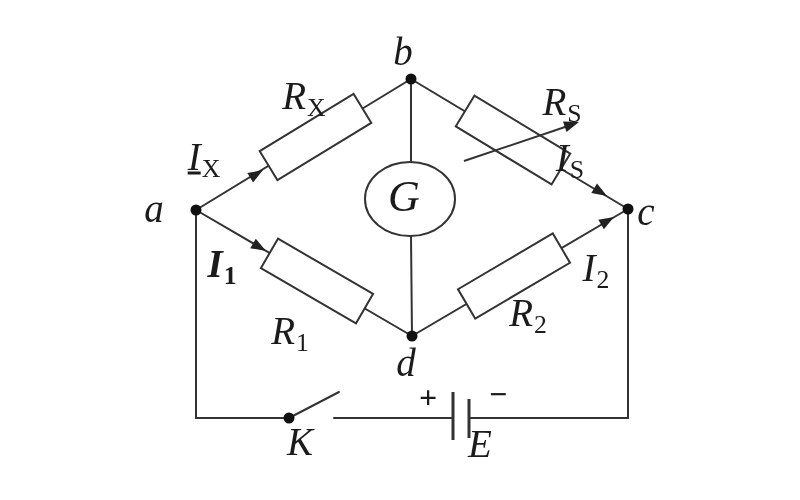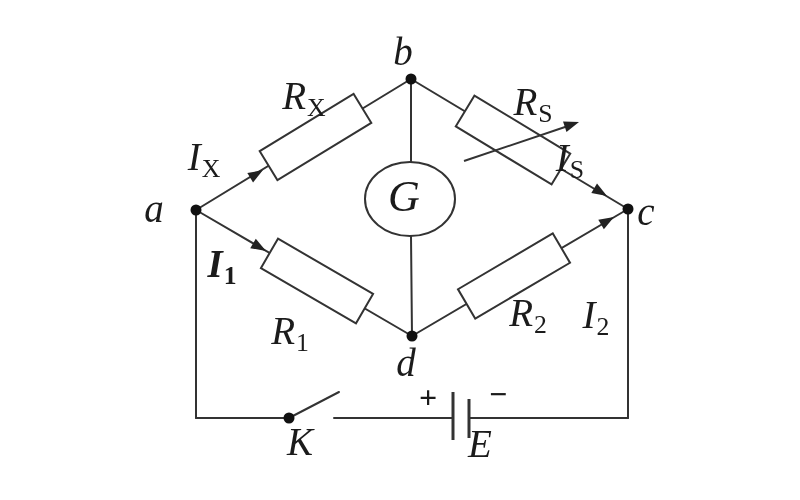--- a/index.html
+++ b/index.html
@@ -105,27 +105,27 @@
   </svg>
 
   <span class="lbl" style="left:154px; top:208px;">a</span>
   <span class="lbl" style="left:403px; top:51px;">b</span>
   <span class="lbl" style="left:646px; top:211px;">c</span>
   <span class="lbl" style="left:406px; top:362px;">d</span>
 
   <span class="lbl galv" style="left:404px; top:197px;">G</span>
 
   <span class="lbl" style="left:304px; top:95px;"><span>R</span><sub>X</sub></span>
-  <span class="lbl" style="left:533px; top:101px;"><span>R</span><sub>S</sub></span>
+  <span class="lbl" style="left:562px; top:101px;"><span>R</span><sub>S</sub></span>
   <span class="lbl" style="left:290px; top:330px;"><span>R</span><sub>1</sub></span>
   <span class="lbl" style="left:528px; top:312px;"><span>R</span><sub>2</sub></span>
 
-  <span class="lbl" style="left:204px; top:156px;"><span>I</span><sub>X</sub></span>
+  <span class="lbl" style="left:204px; top:156px;text-decoration:underline;"><span>I</span><sub>X</sub></span>
   <span class="lbl" style="left:570px; top:157px;"><span>I</span><sub>S</sub></span>
   <span class="lbl" style="left:222px; top:263px;font-weight:bold;"><span>I</span><sub>1</sub></span>
-  <span class="lbl" style="left:596px; top:267px;margin-top:47px;"><span>I</span><sub>2</sub></span>
+  <span class="lbl" style="left:596px; top:267px;"><span>I</span><sub>2</sub></span>
 
   <span class="lbl" style="left:300px; top:441px;">K</span>
   <span class="lbl" style="left:480px; top:443px;">E</span>
   <span class="lbl sign" style="left:428px; top:397px;">+</span>
   <span class="lbl sign" style="left:498px; top:394px;">−</span>
 
 </div>
 
 </body></html>

